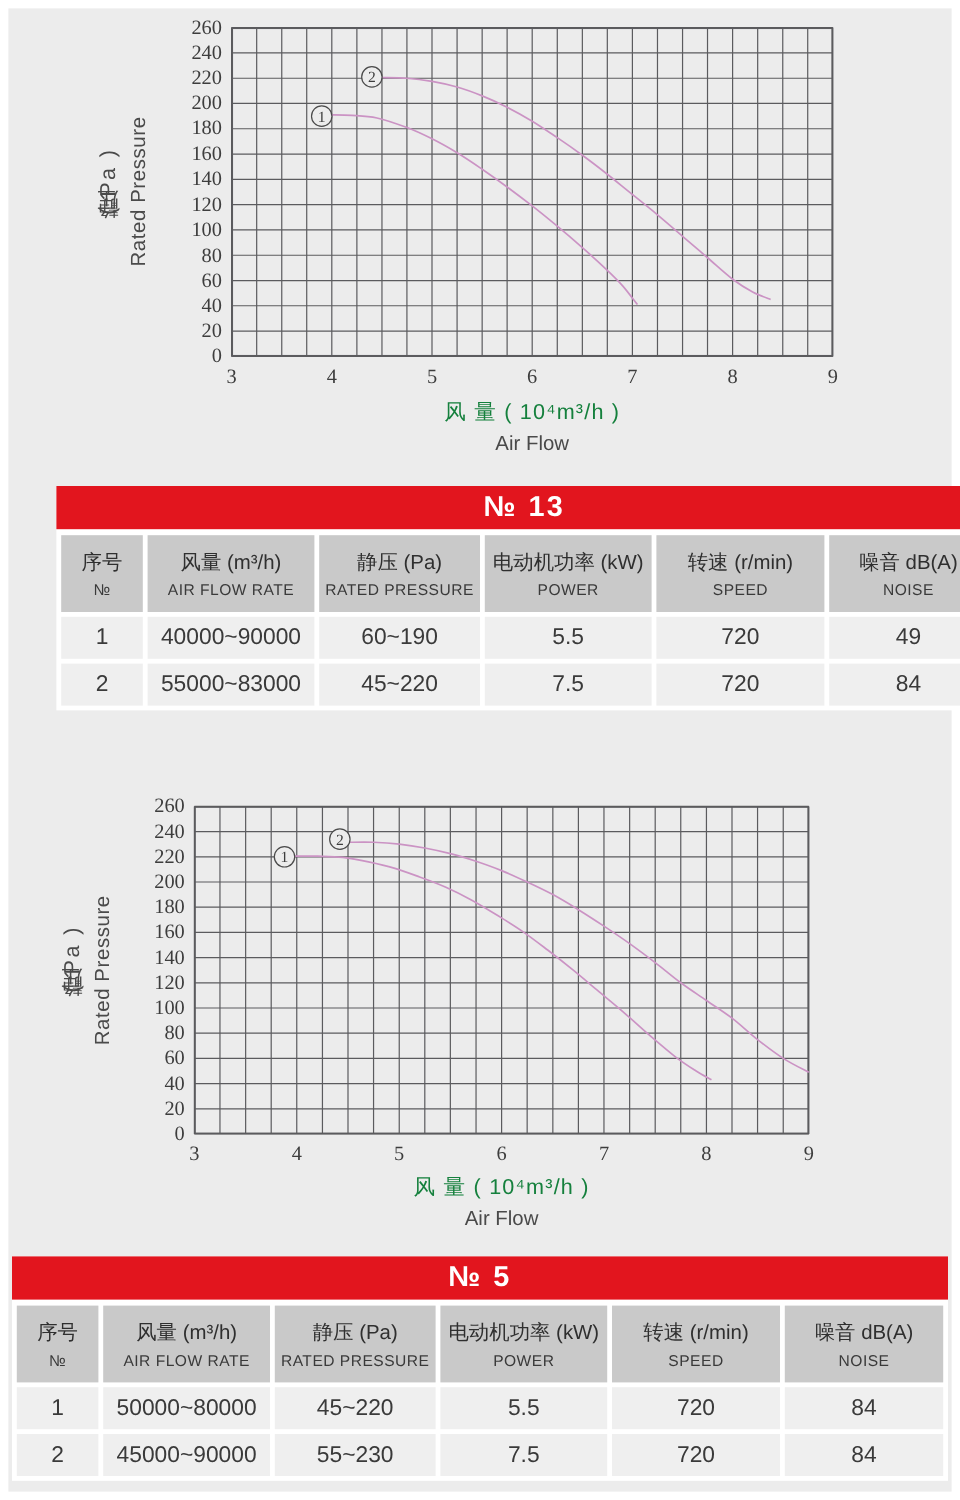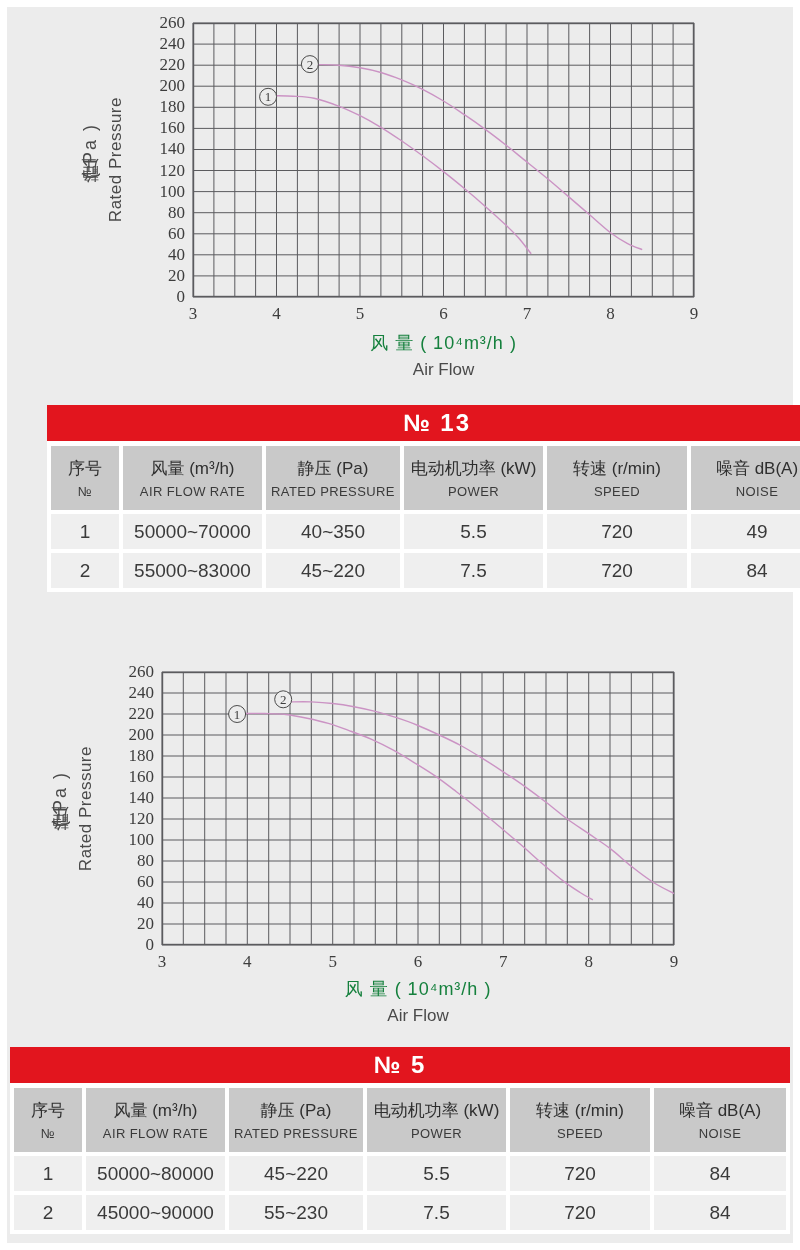--- a/index.html
+++ b/index.html
@@ -156,22 +156,22 @@
         </div>
         <div class="hcell">
           <div class="zh">转速 (r/min)</div>
           <div class="en">SPEED</div>
         </div>
         <div class="hcell">
           <div class="zh">噪音  dB(A)</div>
           <div class="en">NOISE</div>
         </div>
         <div class="cell">1</div>
-        <div class="cell">50000~70000</div>
-        <div class="cell">40~350</div>
+        <div class="cell">40000~90000</div>
+        <div class="cell">60~190</div>
         <div class="cell">5.5</div>
         <div class="cell">720</div>
         <div class="cell">49</div>
         <div class="cell">2</div>
         <div class="cell">55000~83000</div>
         <div class="cell">45~220</div>
         <div class="cell">7.5</div>
         <div class="cell">720</div>
         <div class="cell">84</div>
       </div>

